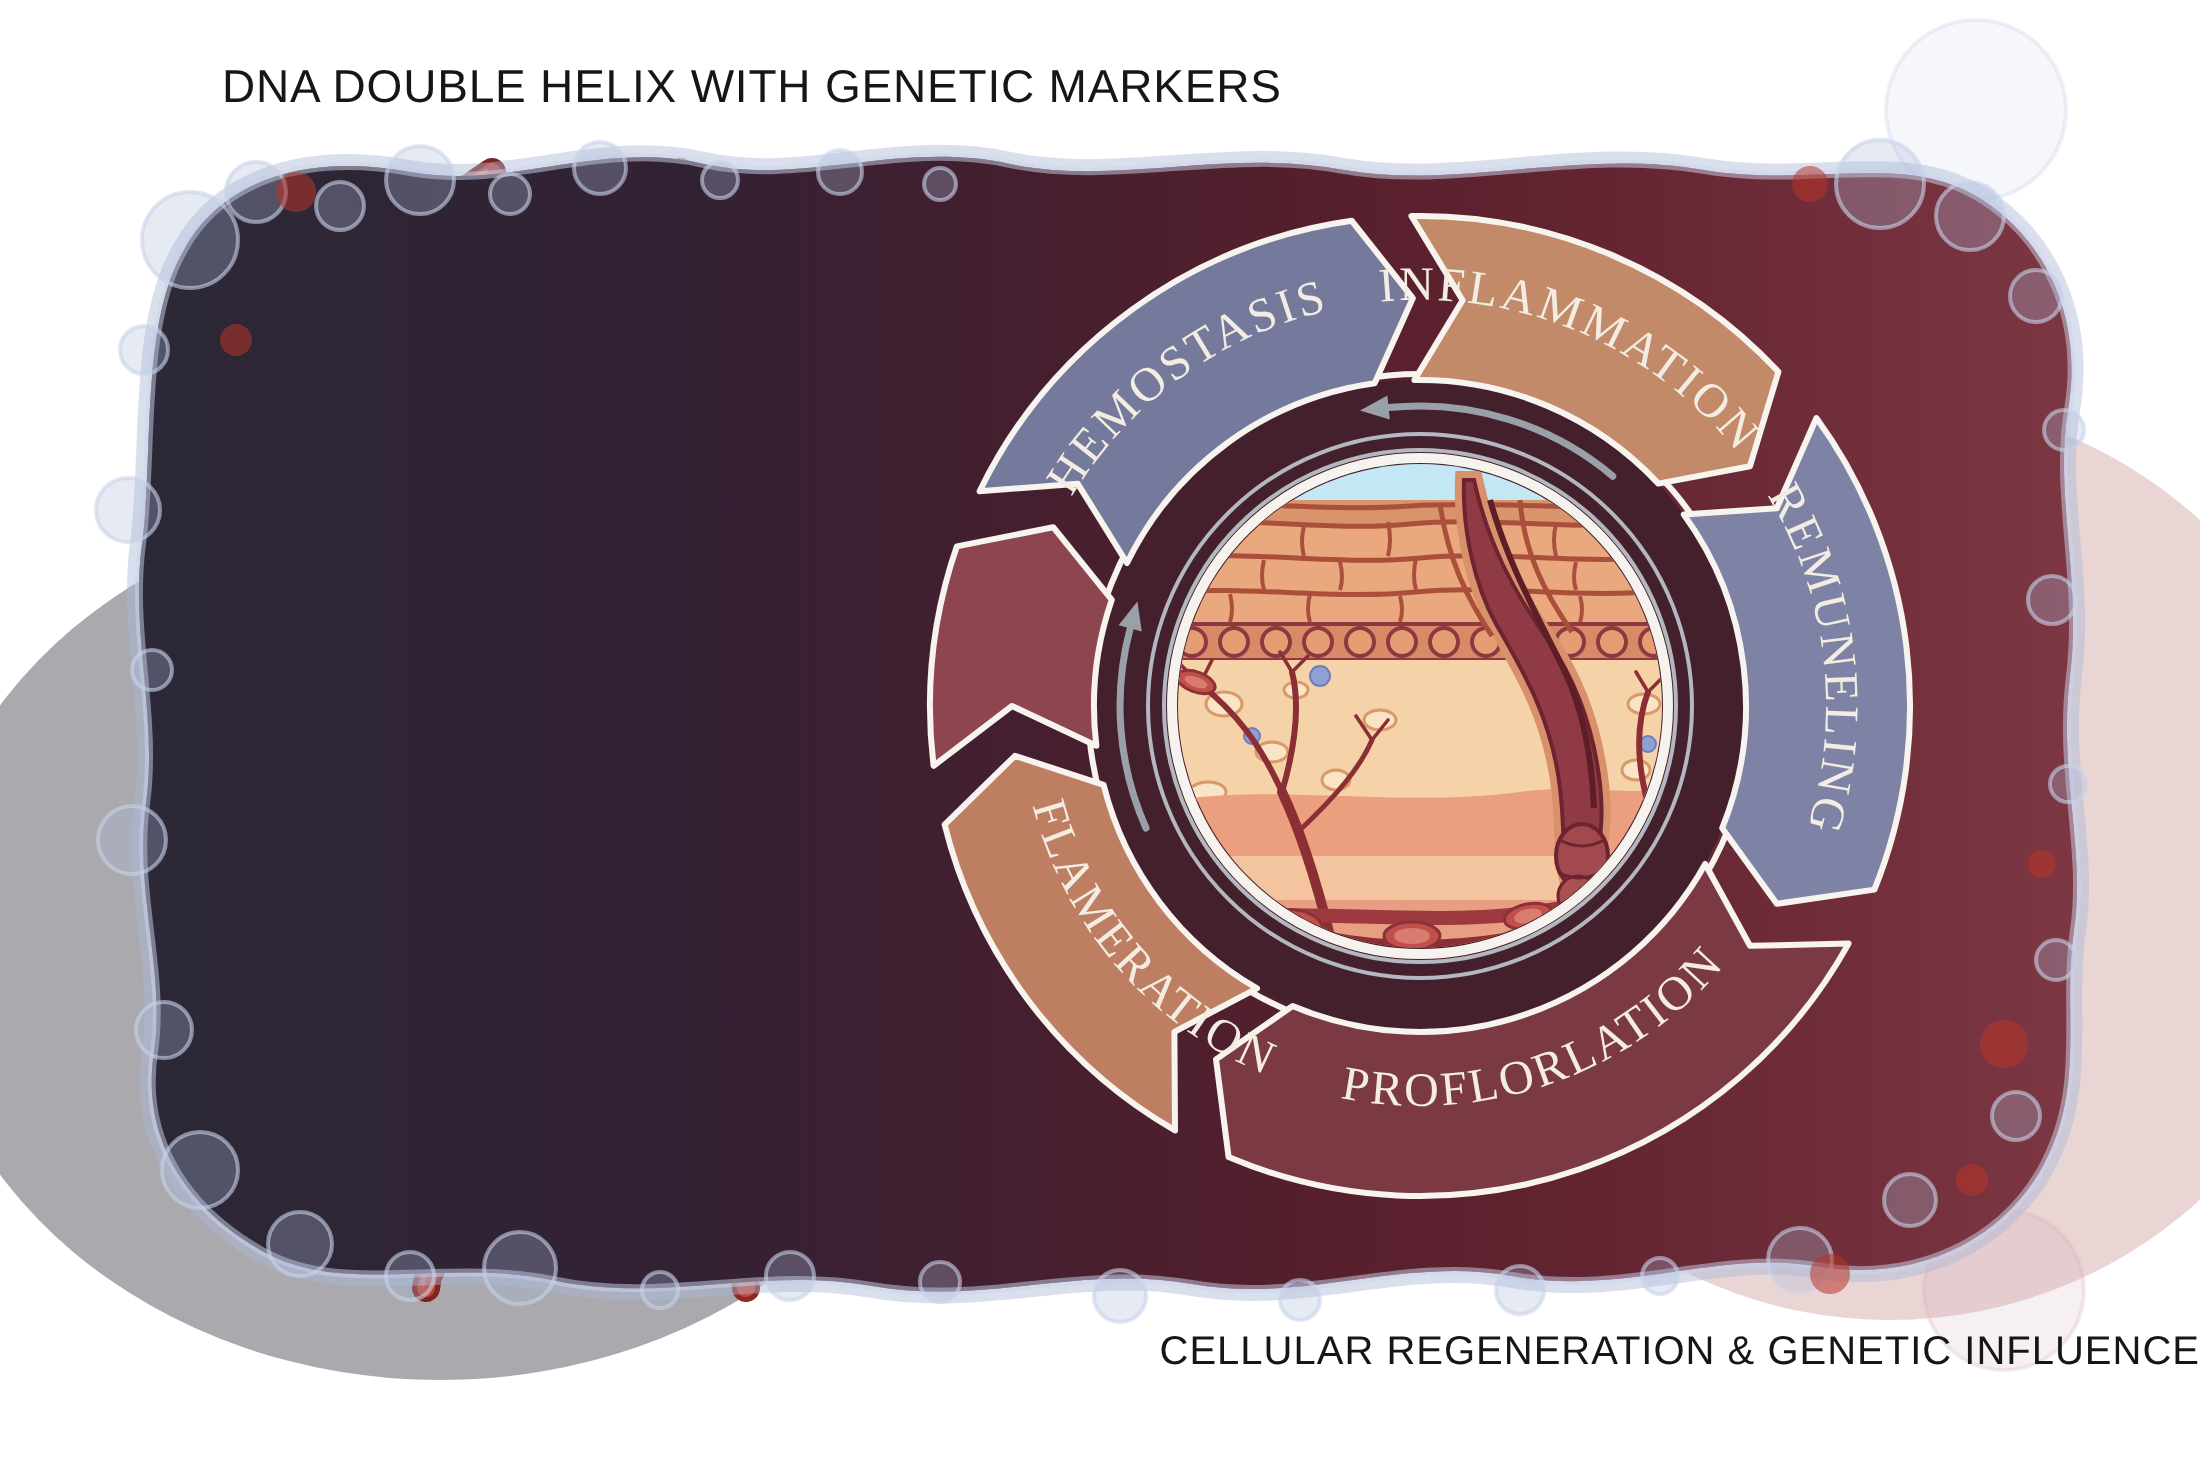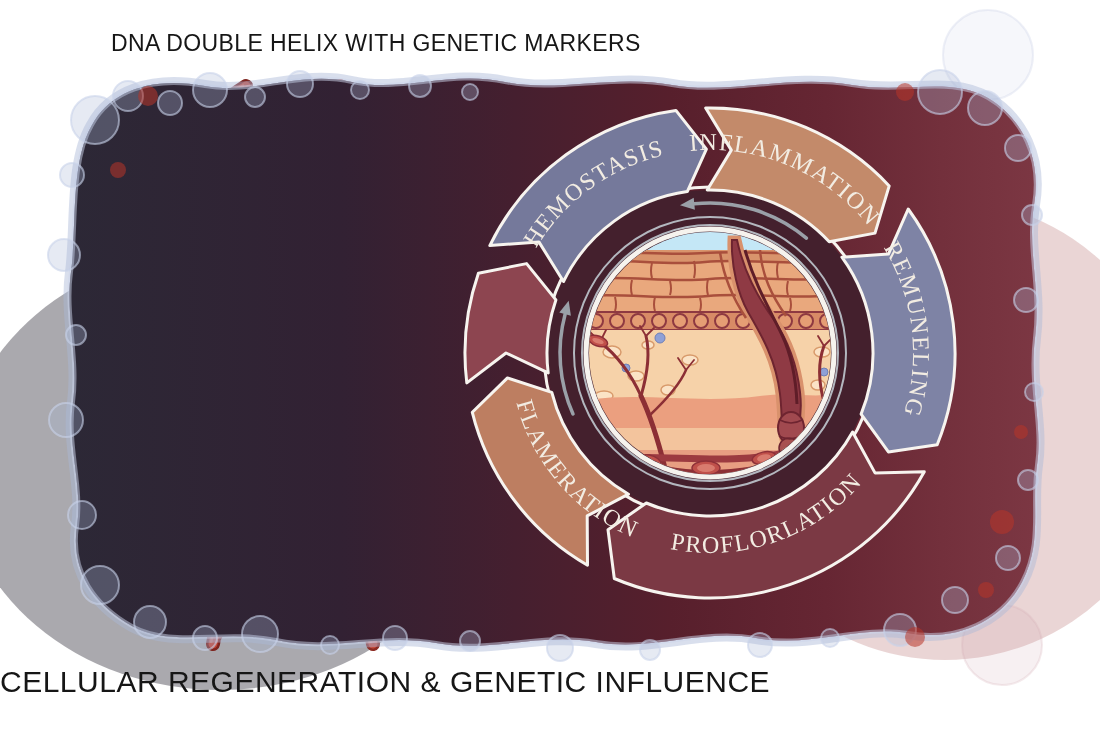--- a/index.html
+++ b/index.html
@@ -1,22 +1,22 @@
 <!DOCTYPE html>
 <html><head>
 <meta charset="utf-8">
 <style>
   html,body{margin:0;padding:0;background:#ffffff;}
   .stage{position:relative;width:1100px;height:733px;background:#ffffff;overflow:hidden;
          font-family:"Liberation Sans",sans-serif;}
   .title{position:absolute;white-space:nowrap;color:#161616;font-size:23px;letter-spacing:.4px;}
   .title-left{left:85px;top:30px;margin-left:26px;}
   .title-right{left:719px;top:30px;}
-  .caption{position:absolute;top:665px;left:0;width:100%;text-align:left;white-space:nowrap;
-           color:#161616;font-size:30px;letter-spacing:.5px;}
+  .caption{position:absolute;top:665px;left:0;width:100%;text-align:right;white-space:nowrap;
+           color:#161616;font-size:20px;letter-spacing:.5px;}
   svg{position:absolute;left:0;top:0;}
   .seg{stroke:#f7f4ef;stroke-width:3;stroke-linejoin:round;}
   .seg-label{font-family:"Liberation Serif",serif;font-size:24px;letter-spacing:1.5px;}
   .vs{stroke:#8c2f35;fill:none;stroke-linecap:round;}
   .stoneline{stroke:#a94f3c;fill:none;stroke-width:2.5;}
 </style>
 </head>
 <body>
 
 <div class="stage">

